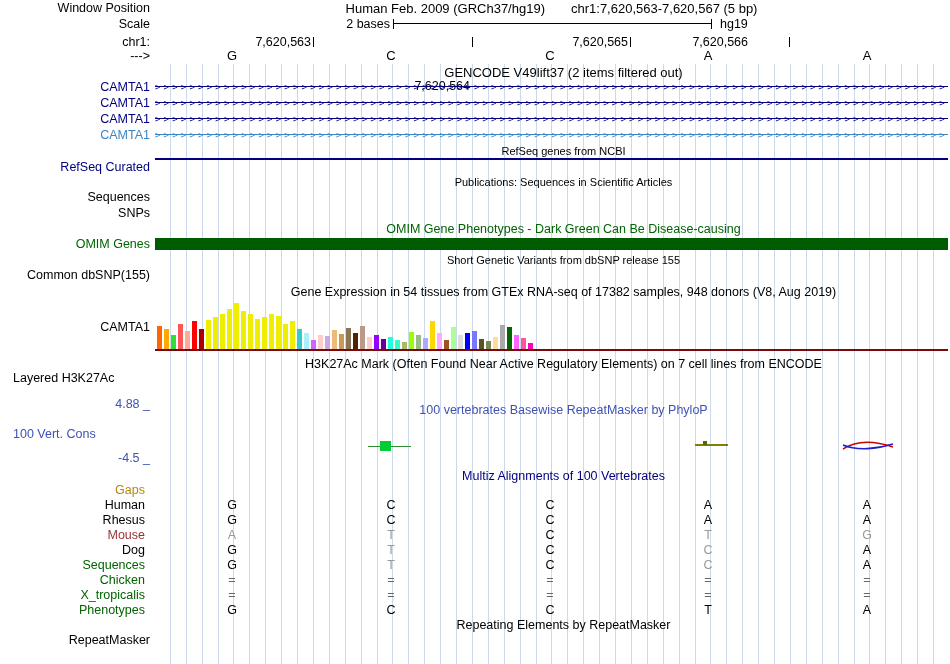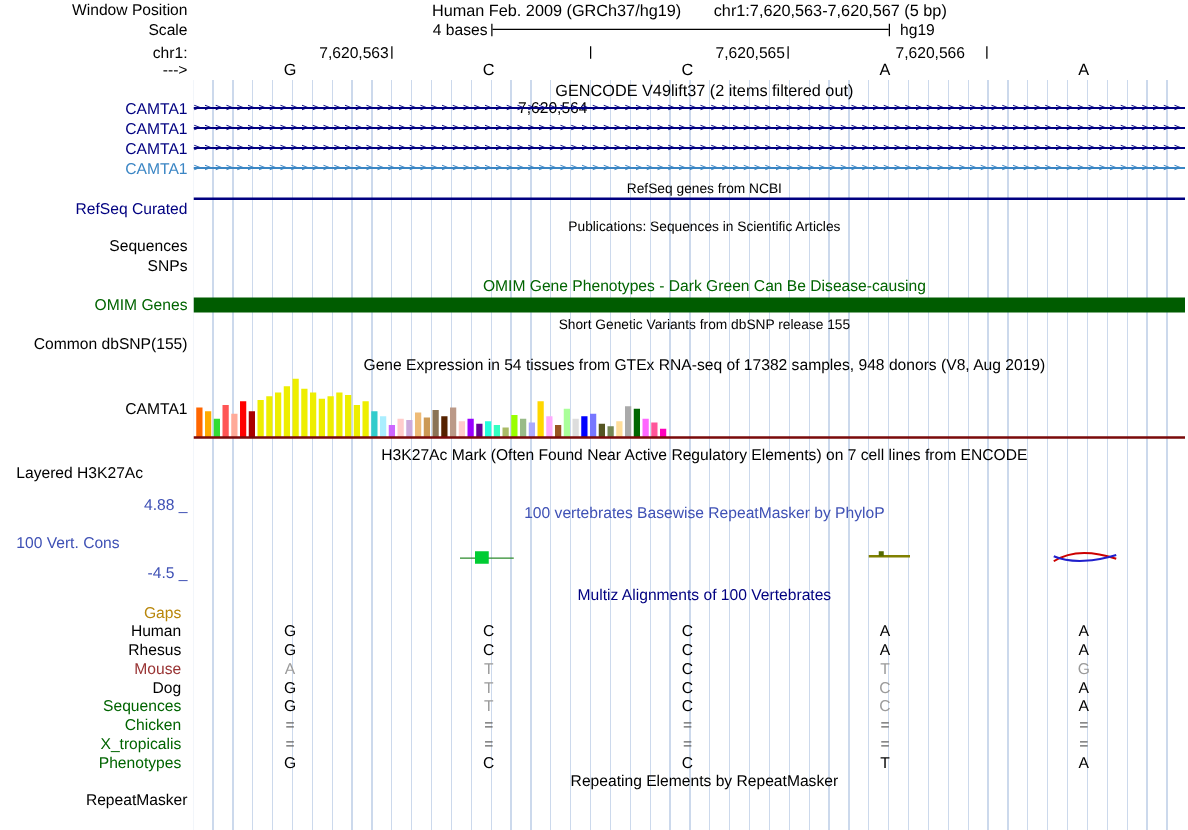--- a/index.html
+++ b/index.html
@@ -35,35 +35,35 @@
 
   <div class="grid"></div>
 
   <div class="lab" style="top:2px">Window Position</div>
   <div class="header-row">
     <span>Human Feb. 2009 (GRCh37/hg19)</span>
     <span>chr1:7,620,563-7,620,567 (5 bp)</span>
   </div>
 
   <div class="lab" style="top:18px">Scale</div>
-  <div class="abs fs12" style="top:18px;right:560px;white-space:nowrap">4 bases</div>
+  <div class="abs fs12" style="top:18px;right:560px;white-space:nowrap">2 bases</div>
   <div class="scalebar">
       <div class="scalebar-line"></div>
     </div>
   <div class="abs fs12" style="top:18px;left:720px">hg19</div>
 
   <div class="lab" style="top:36px">chr1:</div>
   <div id="ruler">
       <div class="ruler-num" style="left: 225px;">7,620,563</div>
       <div class="ruler-tick" style="left: 313px;"></div>
       <div class="ruler-num" style="left: 384px; margin-top: 44px;">7,620,564</div>
       <div class="ruler-tick" style="left: 472px;"></div>
       <div class="ruler-num" style="left: 542px;">7,620,565</div>
       <div class="ruler-tick" style="left: 630px;"></div>
-      <div class="ruler-num" style="left: 686px;">7,620,566</div>
+      <div class="ruler-num" style="left: 662px;">7,620,566</div>
       <div class="ruler-tick" style="left: 789px;"></div>
       <div class="base-letter" style="left: 222px;">G</div>
       <div class="base-letter" style="left: 381px;">C</div>
       <div class="base-letter" style="left: 540px;">C</div>
       <div class="base-letter" style="left: 698px;">A</div>
       <div class="base-letter" style="left: 857px;">A</div>
     </div>
 
   <div class="lab" style="top:50px">---&gt;</div>
 

